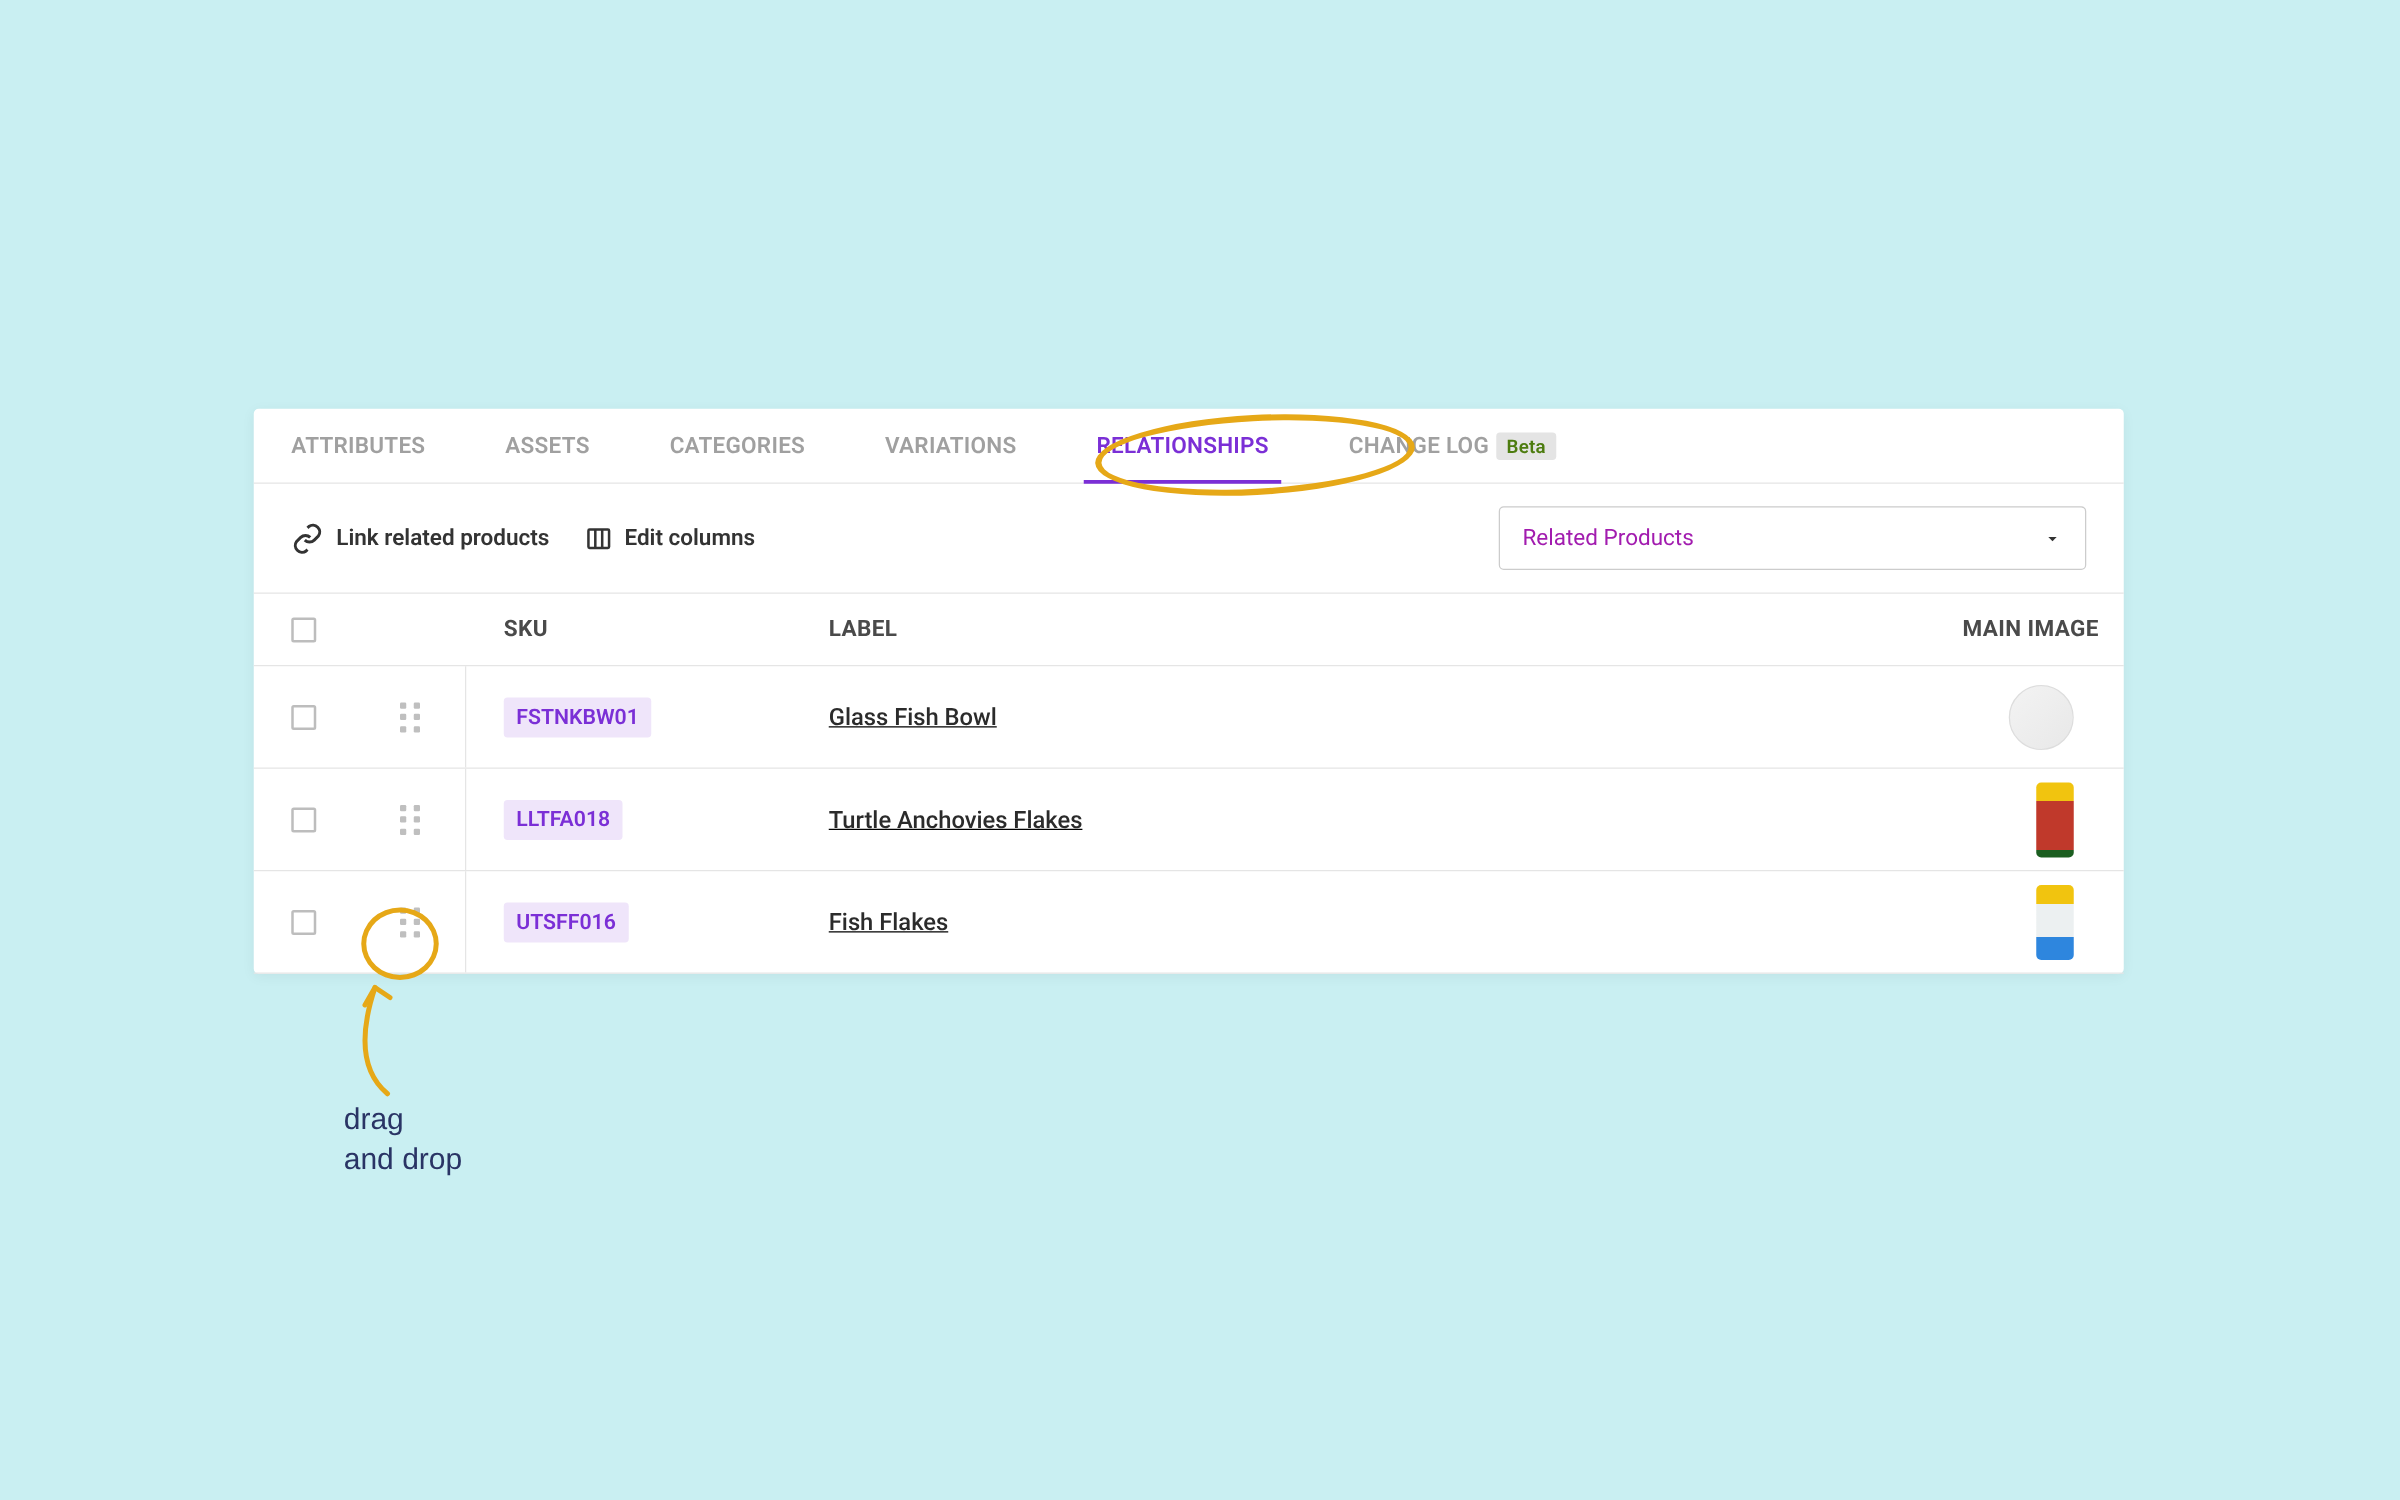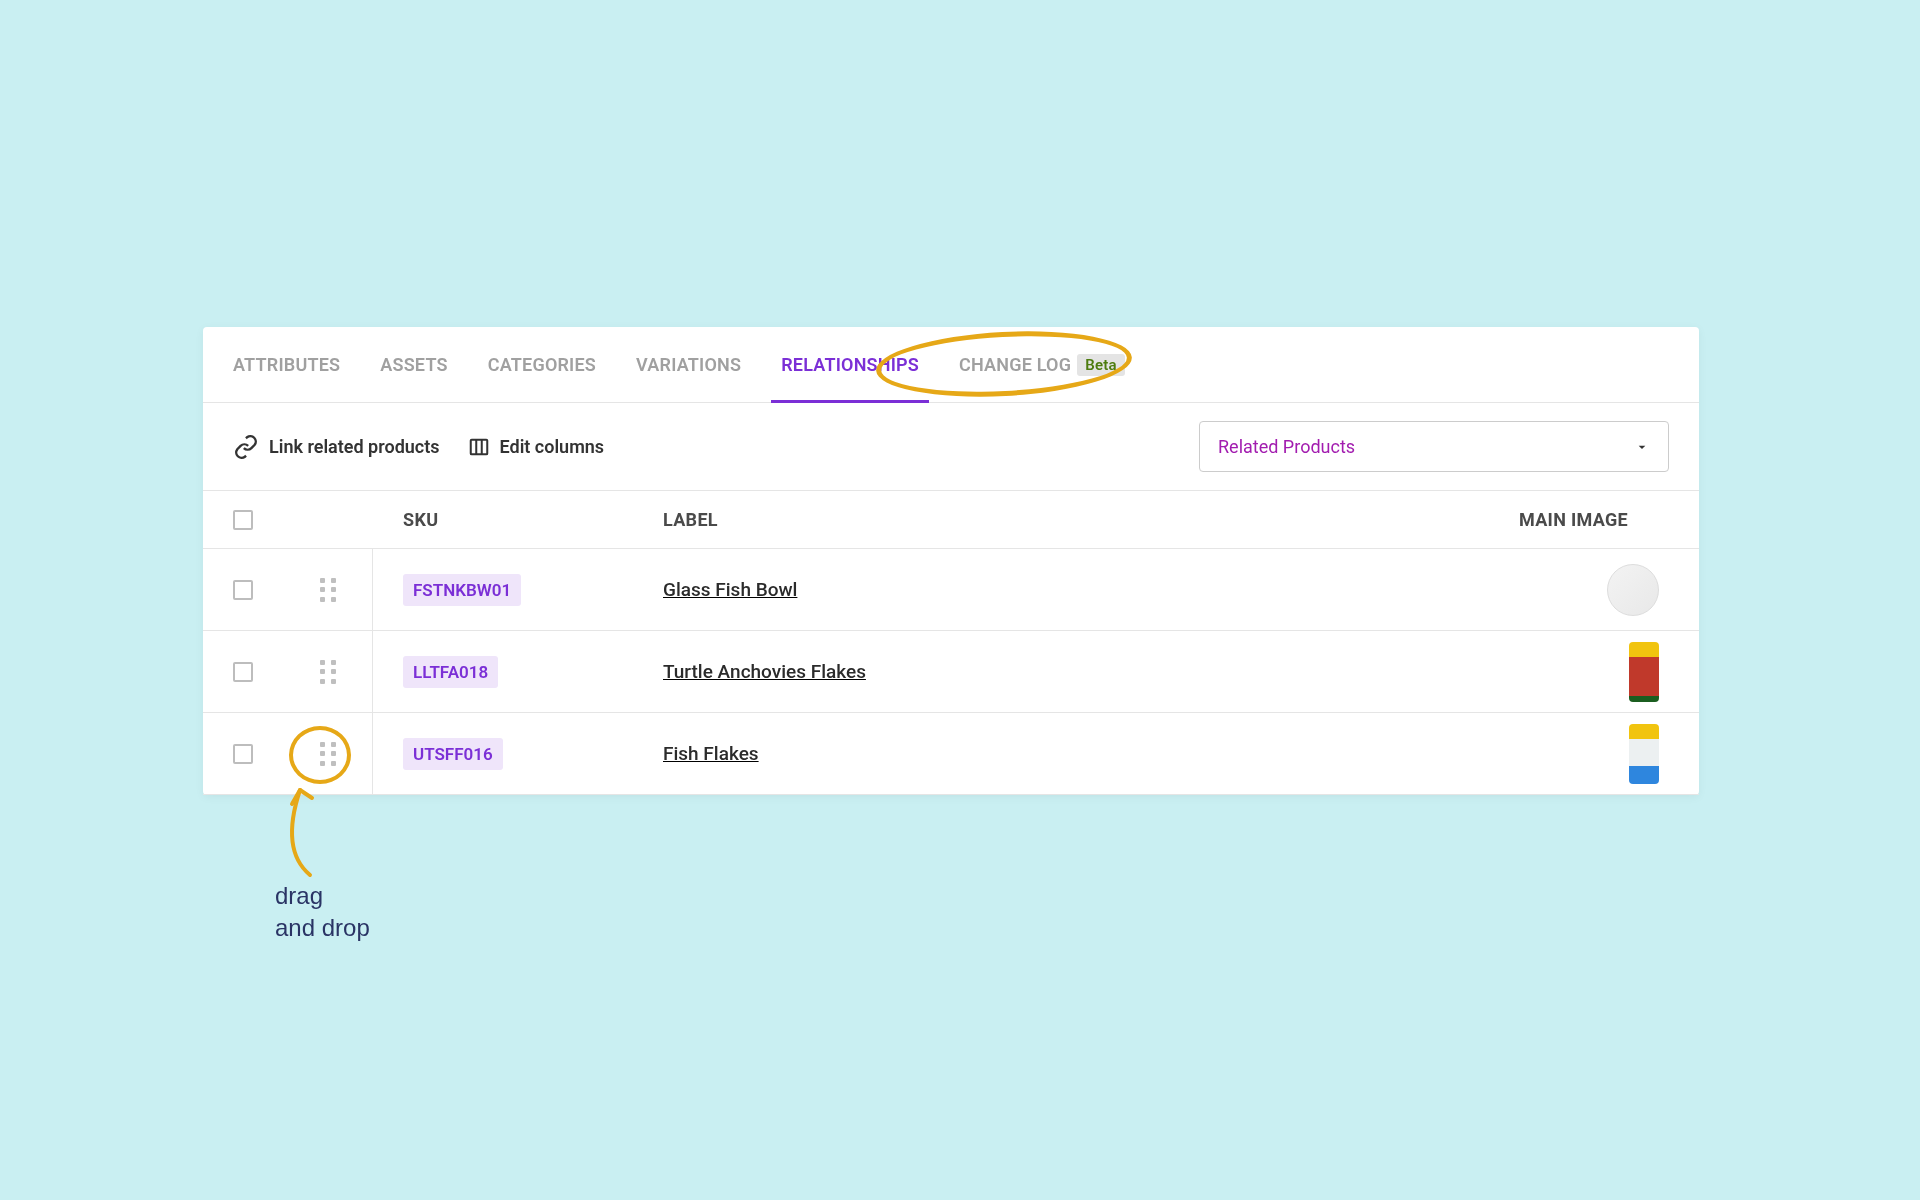--- a/index.html
+++ b/index.html
@@ -17,22 +17,22 @@
     width: 1496px;
     background: #fff;
     border-radius: 4px;
     box-shadow: 0 2px 10px rgba(0,0,0,0.05);
   }
   .tabs {
     display: flex;
     align-items: flex-start;
     border-bottom: 1px solid #e5e5e5;
     padding: 0 30px;
-    height: 76px;
-    gap: 40px;
+    height: 60px;
+    gap: 64px;
   }
   .tab {
     font-size: 18px;
     font-weight: 600;
     color: #a0a0a0;
     letter-spacing: 0.2px;
     cursor: pointer;
     display: flex;
     align-items: center;
     height: 100%;
@@ -94,21 +94,21 @@
   }
   .thead { height: 58px; }
   .trow { height: 82px; text-decoration: underline; }
   .th {
     font-size:18px;
     font-weight:700;
     color:#4a4a4a;
     letter-spacing:0.3px;
   }
   .th.sku { padding-left: 30px; }
-  .th.main { padding-right:34px; }
+  .th.main { text-align:right; padding-right:20px; }
   .cell-check { display:flex; justify-content:center; }
   .cell-drag { display:flex; justify-content:center; border-right:1px solid #e5e5e5; height:100%; align-items:center; }
   .checkbox {
     width:20px; height:20px;
     border:2px solid #bdbdbd;
     border-radius:2px;
     cursor:pointer;
   }
   .drag-handle { cursor:grab; width:18px; height:26px; position:relative; }
   .drag-handle span {

